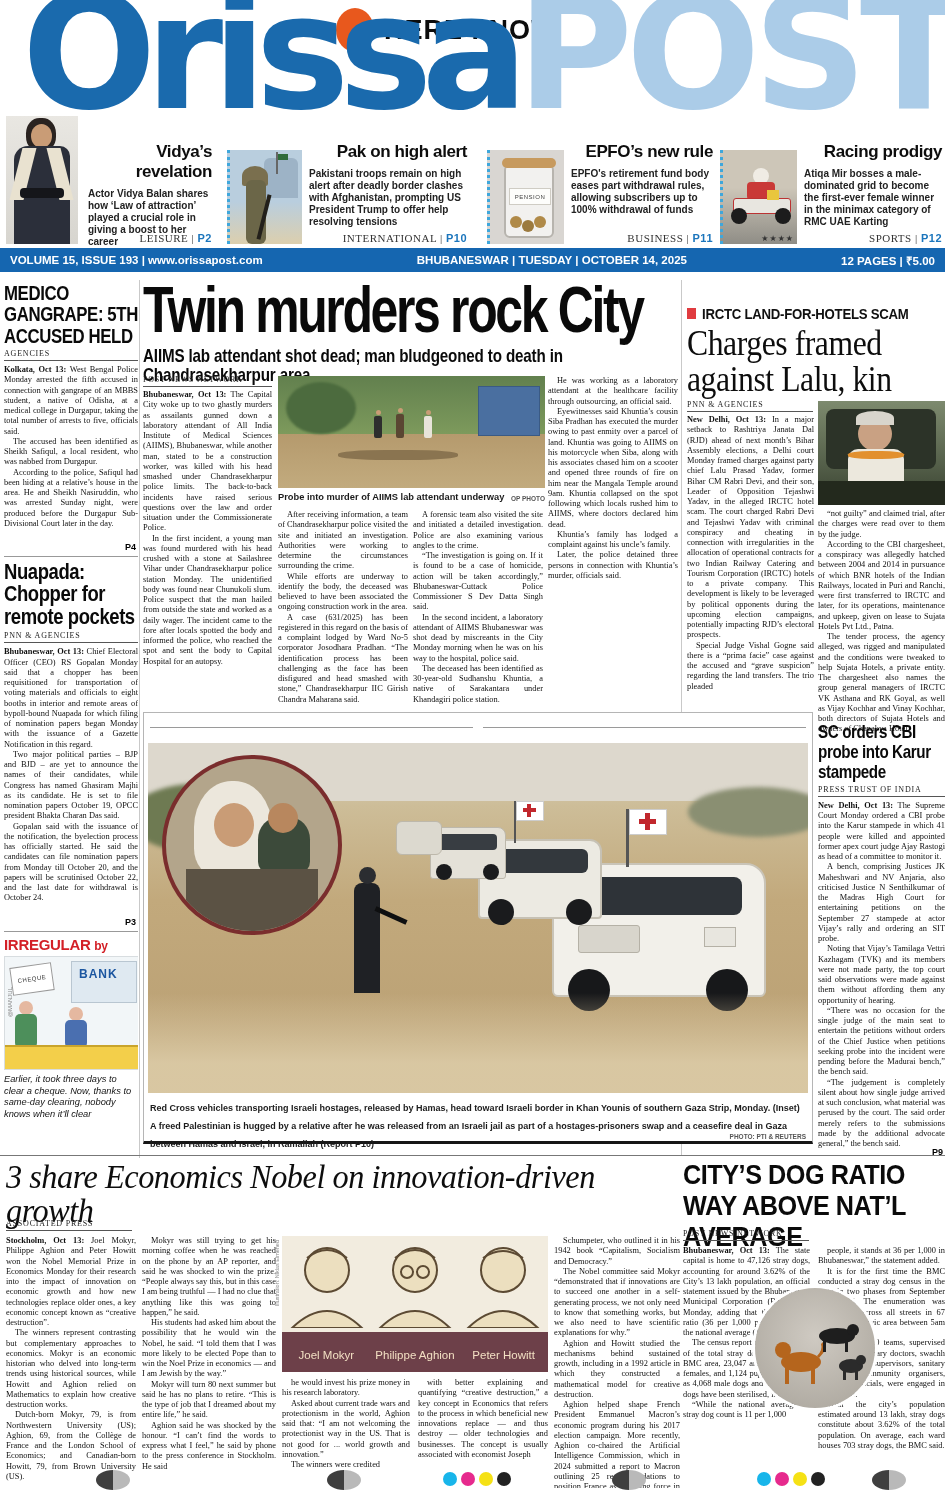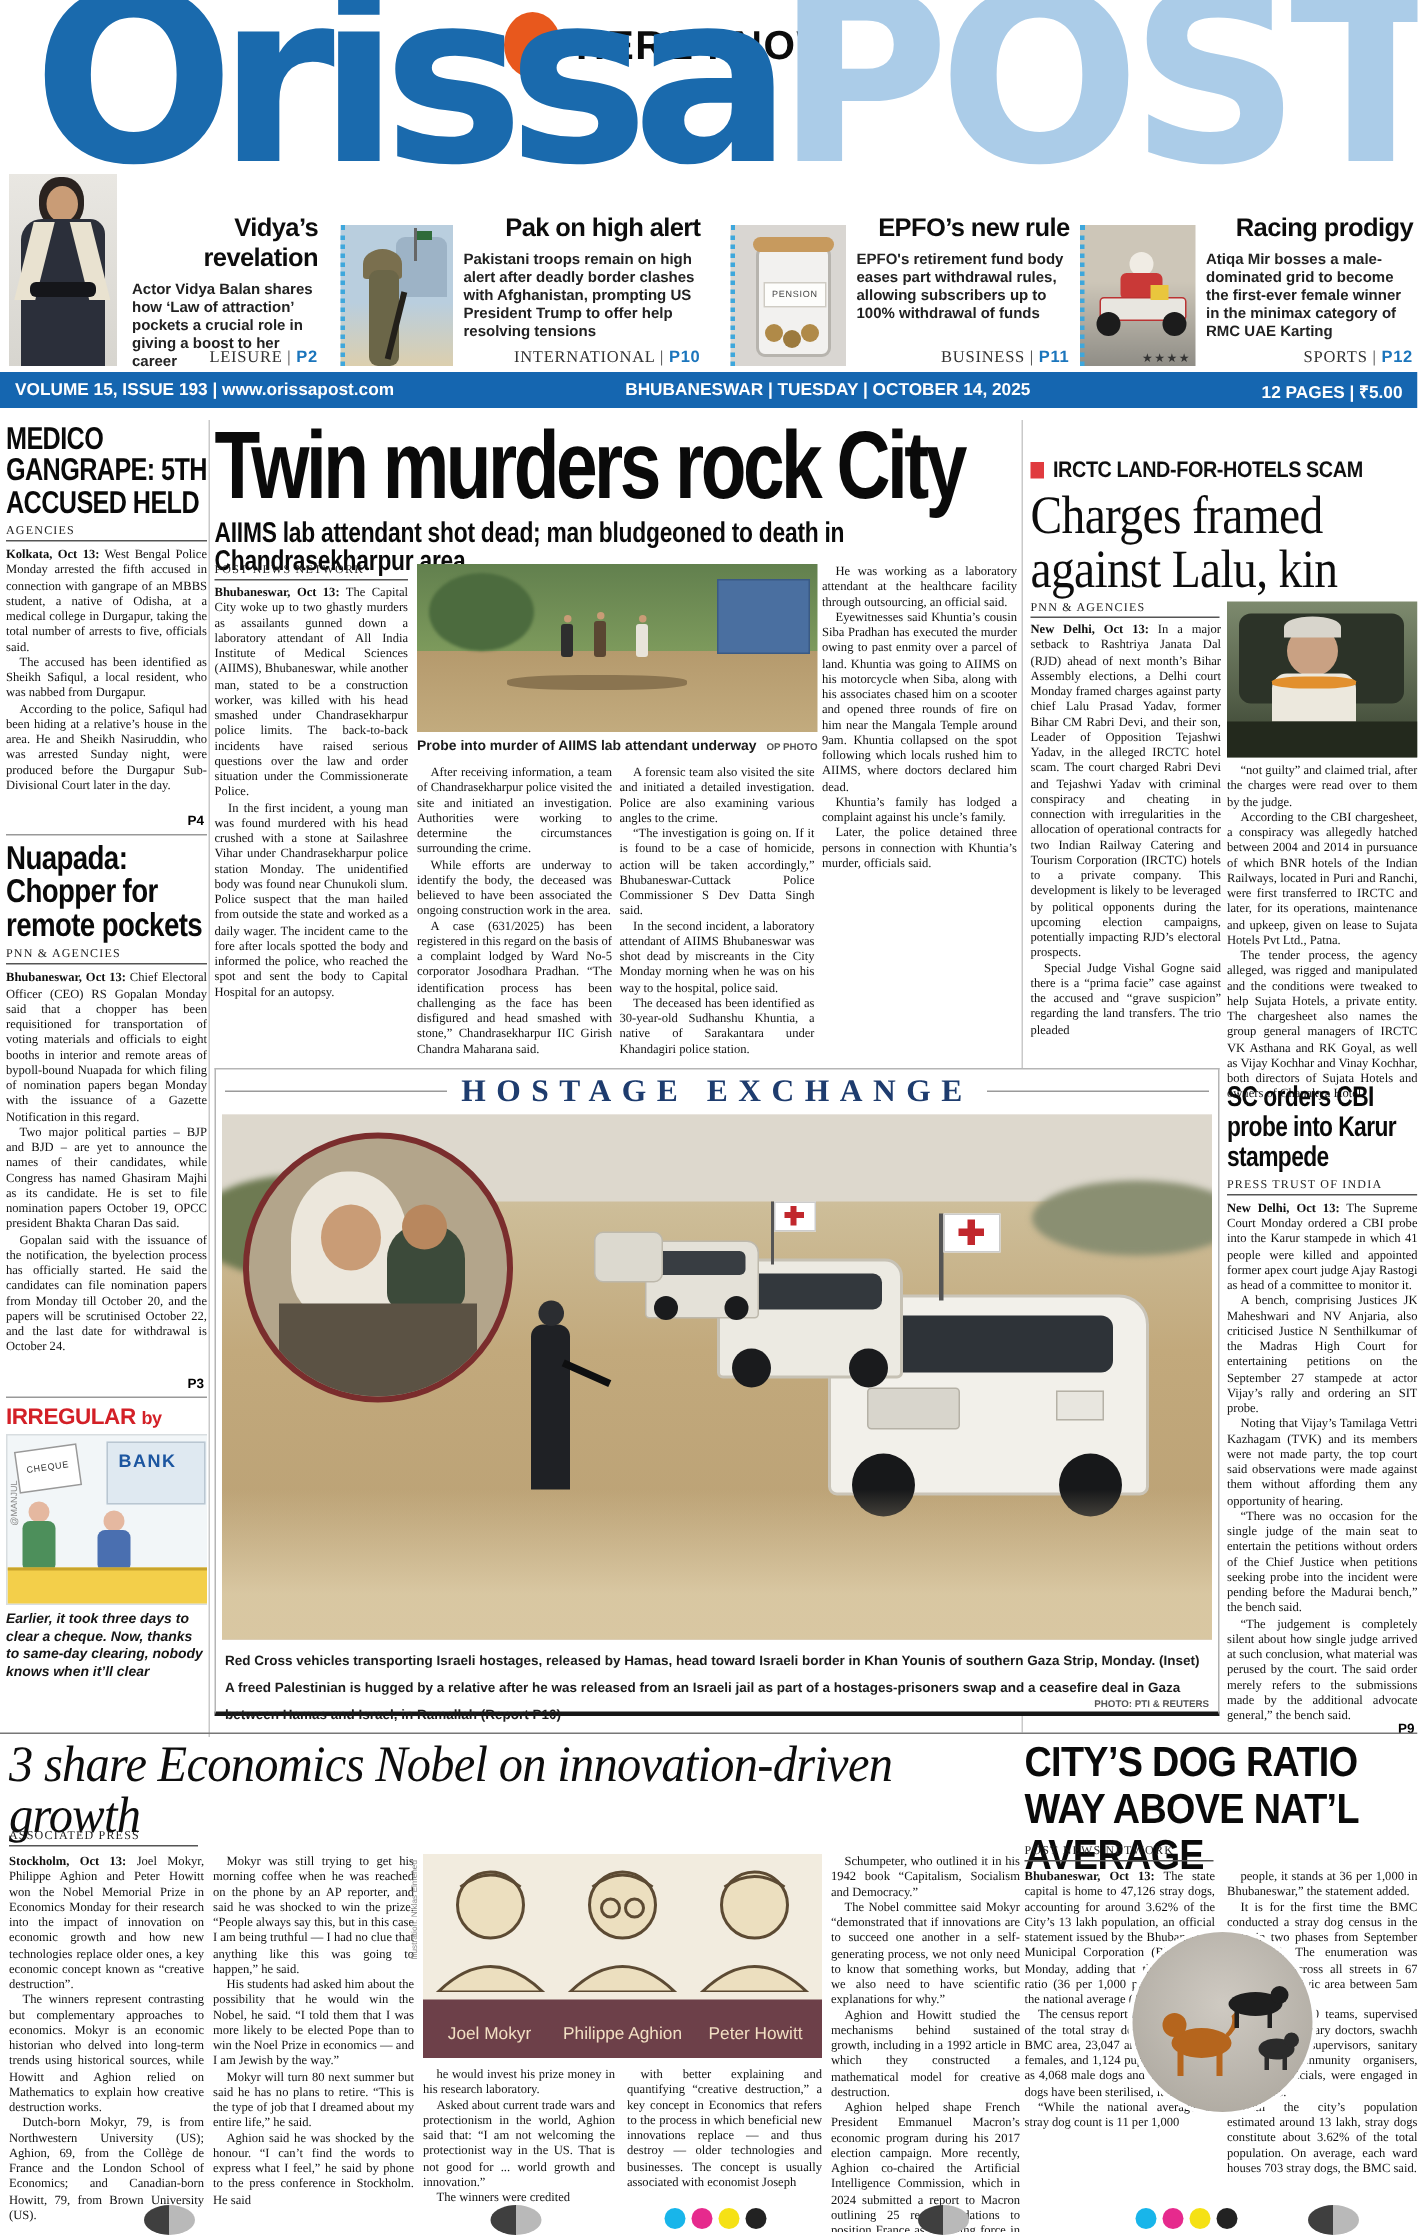--- a/index.html
+++ b/index.html
@@ -37,21 +37,21 @@
   .serifhl{font-family:"Liberation Serif",serif;font-weight:400;color:#0d0d0d;margin:0;line-height:1.0;letter-spacing:-0.5px;}
   .capt{font-family:"Liberation Sans",sans-serif;font-weight:bold;font-size:9.3px;color:#1c1c1c;line-height:1.25;}
   .credit{font-family:"Liberation Sans",sans-serif;font-weight:bold;font-size:6.5px;color:#555;}
   
   .hostbox{position:absolute;left:143px;top:712px;width:670px;height:432px;border:1px solid #b5b5b5;border-bottom:3px solid #161616;box-sizing:border-box;background:#fff;}
   .hosthead{display:flex;align-items:center;gap:10px;height:28px;padding:0 6px;}
   .hosthead .line{flex:1;height:1px;background:#9a9a9a;}
   .hosttitle{font-family:"Liberation Serif",serif;font-weight:bold;font-size:21px;letter-spacing:7px;color:#1e3c6e;}
   
   .cartoonhdr{font-family:"Liberation Sans",sans-serif;font-weight:bold;font-size:15px;color:#d32027;letter-spacing:-0.3px;}
-  .cartooncap{font-family:"Liberation Sans",sans-serif;font-weight:bold;font-style:italic;font-size:9.3px;line-height:1.25;color:#151515;}
+  .cartooncap{font-family:"Liberation Sans",sans-serif;font-weight:normal;font-style:italic;font-size:9.3px;line-height:1.25;color:#151515;}
   
   .nameplate{display:flex;background:#6d4049;color:#f2dfc3;font-family:"Liberation Sans",sans-serif;font-size:11.5px;line-height:1.25;text-align:center;align-items:center;height:46px;}
   .nameplate div{flex:1;}
   .regoval{position:absolute;width:34px;height:20px;border-radius:50%;background:linear-gradient(90deg,#3f3f3f 50%,#b9b9b9 50%);}
   .cmyk{position:absolute;display:flex;gap:4px;}
   .cmyk i{width:14px;height:14px;border-radius:50%;display:block;}
 </style>
 </head>
 <body>
 
@@ -65,21 +65,21 @@
   <div class="tphoto" style="left:6px;top:116px;width:72px;height:128px;background:linear-gradient(180deg,#e9e7e2,#d7d5cf);">
     <div class="abs" style="left:20px;top:2px;width:30px;height:34px;background:#2a2320;border-radius:45%;"></div>
     <div class="abs" style="left:25px;top:8px;width:21px;height:24px;background:#c99c76;border-radius:50%;"></div>
     <div class="abs" style="left:8px;top:30px;width:56px;height:98px;background:#2b2f3a;border-radius:14px 10px 0 0;"></div>
     <div class="abs" style="left:10px;top:32px;width:14px;height:52px;background:#e9e2d0;transform:skewX(-14deg);"></div>
     <div class="abs" style="left:47px;top:32px;width:14px;height:52px;background:#e9e2d0;transform:skewX(14deg);"></div>
     <div class="abs" style="left:14px;top:72px;width:44px;height:10px;background:#15161a;border-radius:4px;"></div>
   </div>
   <div class="abs" style="left:88px;top:142px;width:124px;height:102px;">
     <h3 class="teaser-title">Vidya’s revelation</h3>
-    <div class="teaser-body">Actor Vidya Balan shares how ‘Law of attraction’ pockets a crucial role in giving a boost to her career</div>
+    <div class="teaser-body">Actor Vidya Balan shares how ‘Law of attraction’ played a crucial role in giving a boost to her career</div>
     <div class="teaser-sec"><span>LEISURE</span> | <b>P2</b></div>
   </div>
 
   <div class="tphoto dotted" style="left:227px;top:150px;width:72px;height:94px;background:linear-gradient(180deg,#b9cede 55%,#dccfae);">
     <div class="abs" style="left:34px;top:8px;width:34px;height:40px;background:#9db3c6;border-radius:6px 6px 0 0;"></div>
     <div class="abs" style="left:46px;top:2px;width:2px;height:22px;background:#666;"></div>
     <div class="abs" style="left:48px;top:4px;width:10px;height:6px;background:#2f6b3a;"></div>
     <div class="abs" style="left:12px;top:16px;width:26px;height:20px;background:#7a6f4e;border-radius:50% 50% 10% 10%;"></div>
     <div class="abs" style="left:16px;top:30px;width:20px;height:64px;background:#6b6648;border-radius:6px;"></div>
     <div class="abs" style="left:32px;top:44px;width:4px;height:46px;background:#23201a;transform:rotate(14deg);"></div>
@@ -222,21 +222,20 @@
         <p>Eyewitnesses said Khuntia’s cousin Siba Pradhan has executed the murder owing to past enmity over a parcel of land. Khuntia was going to AIIMS on his motorcycle when Siba, along with his associates chased him on a scooter and opened three rounds of fire on him near the Mangala Temple around 9am. Khuntia collapsed on the spot following which locals rushed him to AIIMS, where doctors declared him dead.</p>
         <p>Khuntia’s family has lodged a complaint against his uncle’s family.</p>
         <p>Later, the police detained three persons in connection with Khuntia’s murder, officials said.</p>
       </div>
   </div>
 </section>
 
 <div class="hostbox">
   <div class="hosthead">
     <span class="line"></span>
-    <span class="hosttitle">HOSTAGE EXCHANGE</span>
     <span class="line"></span>
   </div>
   <div class="abs" style="left:4px;top:30px;width:660px;height:350px;overflow:hidden;background:linear-gradient(180deg,#d8d3c6 0%,#cdbd98 18%,#c2a97c 45%,#b89e72 100%);">
     <div class="abs" style="left:0;top:0;width:660px;height:58px;background:#ddd8cd;"></div>
     <div class="abs" style="left:-20px;top:40px;width:150px;height:70px;background:#6e7a52;border-radius:50%;filter:blur(2px);"></div>
     <div class="abs" style="left:540px;top:44px;width:140px;height:50px;background:#8a8f72;border-radius:50%;filter:blur(2px);"></div>
 
     <div class="abs" style="left:404px;top:120px;width:210px;height:130px;background:#f2f0ea;border-radius:14px 20px 6px 6px;border:2px solid #c9c4b8;">
       <div class="abs" style="left:18px;top:12px;width:170px;height:38px;background:#2e3338;border-radius:8px;"></div>
       <div class="abs" style="left:24px;top:60px;width:60px;height:26px;background:#d8d5cc;border:1px solid #b5b1a6;border-radius:3px;"></div>

